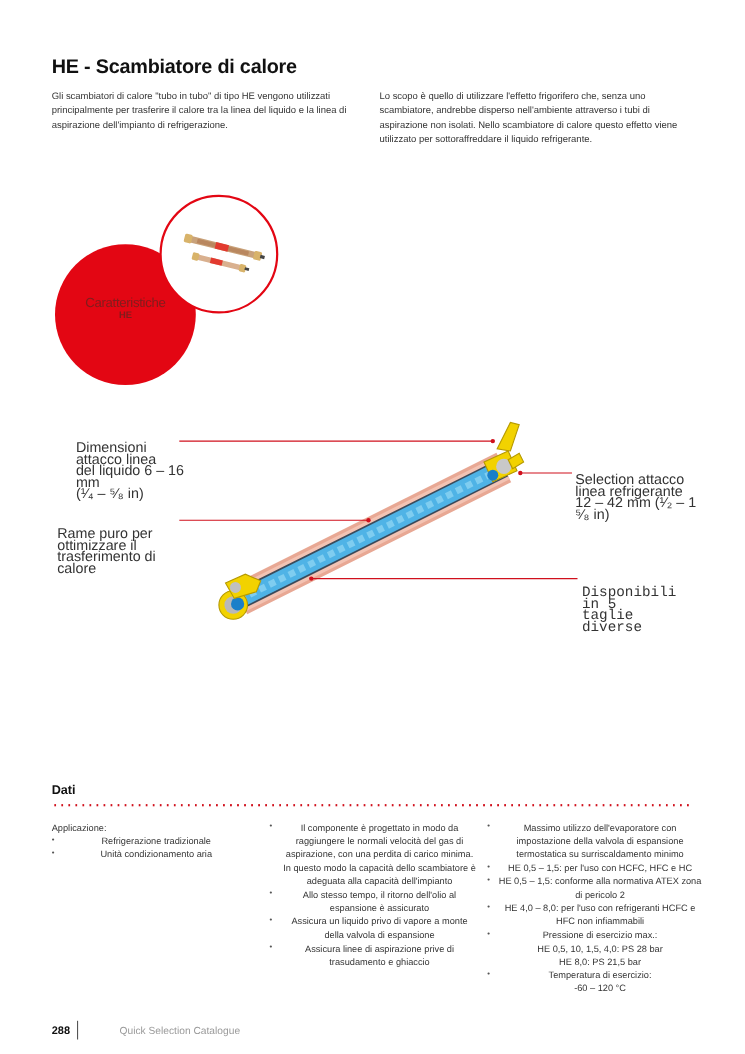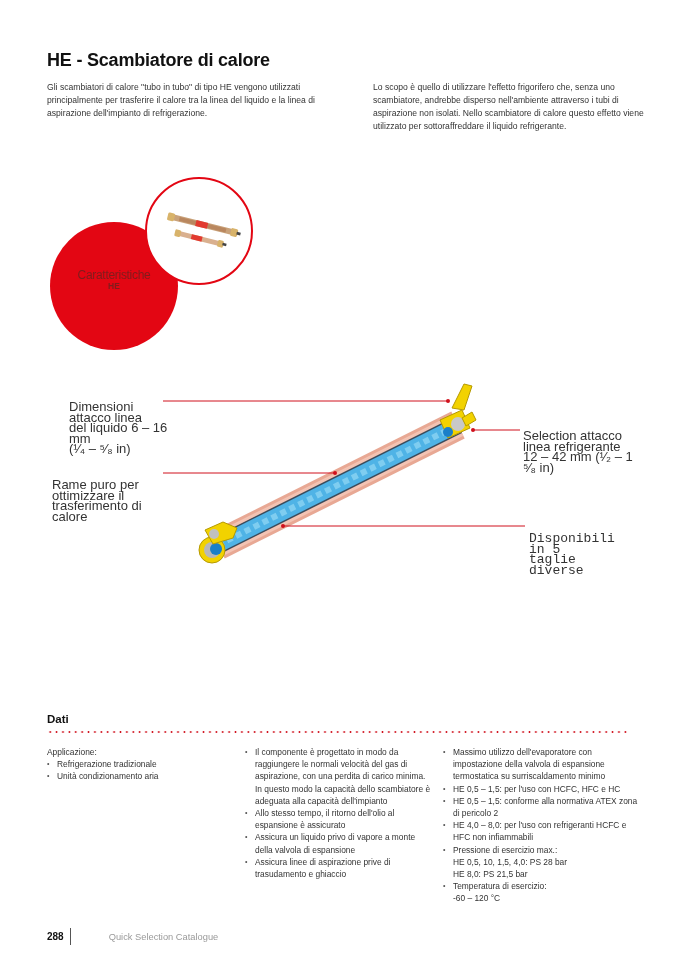--- a/index.html
+++ b/index.html
@@ -2,35 +2,35 @@
 <html><head>
 <meta charset="utf-8">
 <style>
   html, body { margin:0; padding:0; background:#ffffff; }
   body { width:677px; height:958px; position:relative; overflow:hidden;
          font-family:"Liberation Sans", "DejaVu Sans", sans-serif; color:#2a2a2a; }
   .abs { position:absolute; }
   .title { left:47px; top:50px; font-size:18px; font-weight:bold; color:#111; letter-spacing:-0.2px; }
   .intro { font-size:8.6px; line-height:13px; color:#333; }
   .intro-left { left:47px; top:81px; width:285px; }
-  .intro-right { left:345px; top:81px; width:285px;margin-left:28px; }
+  .intro-right { left:345px; top:81px; width:285px; }
   .big-circle { left:50px; top:222px; width:128px; height:128px; border-radius:50%; background:#e30613; }
   .small-circle { left:145px; top:177px; width:108px; height:108px; border-radius:50%;
                   background:#fff; border:2px solid #e30613; box-sizing:border-box; overflow:hidden; }
   .circle-label { left:50px; top:268px; width:128px; text-align:center; color:#7f1d1d; }
   .circle-label .l1 { font-size:12px; display:block; letter-spacing:-0.3px; }
   .circle-label .l2 { font-size:8.5px; font-weight:bold; display:block; margin-top:-1px; }
   .callout { font-size:13px; line-height:10.5px; color:#333;margin-top:16px; }
   .section-title { left:47px; top:713px; font-size:11.5px; font-weight:bold; color:#111; }
   .dots { left:47px; top:731px; width:583px; height:2px;
           background-image: radial-gradient(circle, #d0101c 0.9px, transparent 1.1px);
           background-size:6.4px 2px; background-repeat:repeat-x; }
   .col { font-size:8.4px; line-height:12.2px; color:#333; }
   .col ul { list-style:none; margin:0; padding:0; }
-  .col li { position:relative; padding-left:10px; }
+  .col li { position:relative; padding-left:10px;text-align:center; }
   .col li::before { content:"•"; position:absolute; left:0; top:0; font-size:7px; color:#555; }
   .col .sub { display:block; }
   .col1 { left:47px; top:746px; width:180px; }
   .col2 { left:245px; top:746px; width:190px; }
   .col3 { left:443px; top:746px; width:195px; }
   .footer { left:47px; top:928px; font-size:10px; }
   .page-num { font-weight:bold; color:#111; }
   .footer-sep { display:inline-block; width:1px; height:17px; background:#555; vertical-align:-5px; margin:0 6px; }
   .footer-text { color:#9a9a9a; font-size:9.3px;margin-left:32px; }
 </style>

